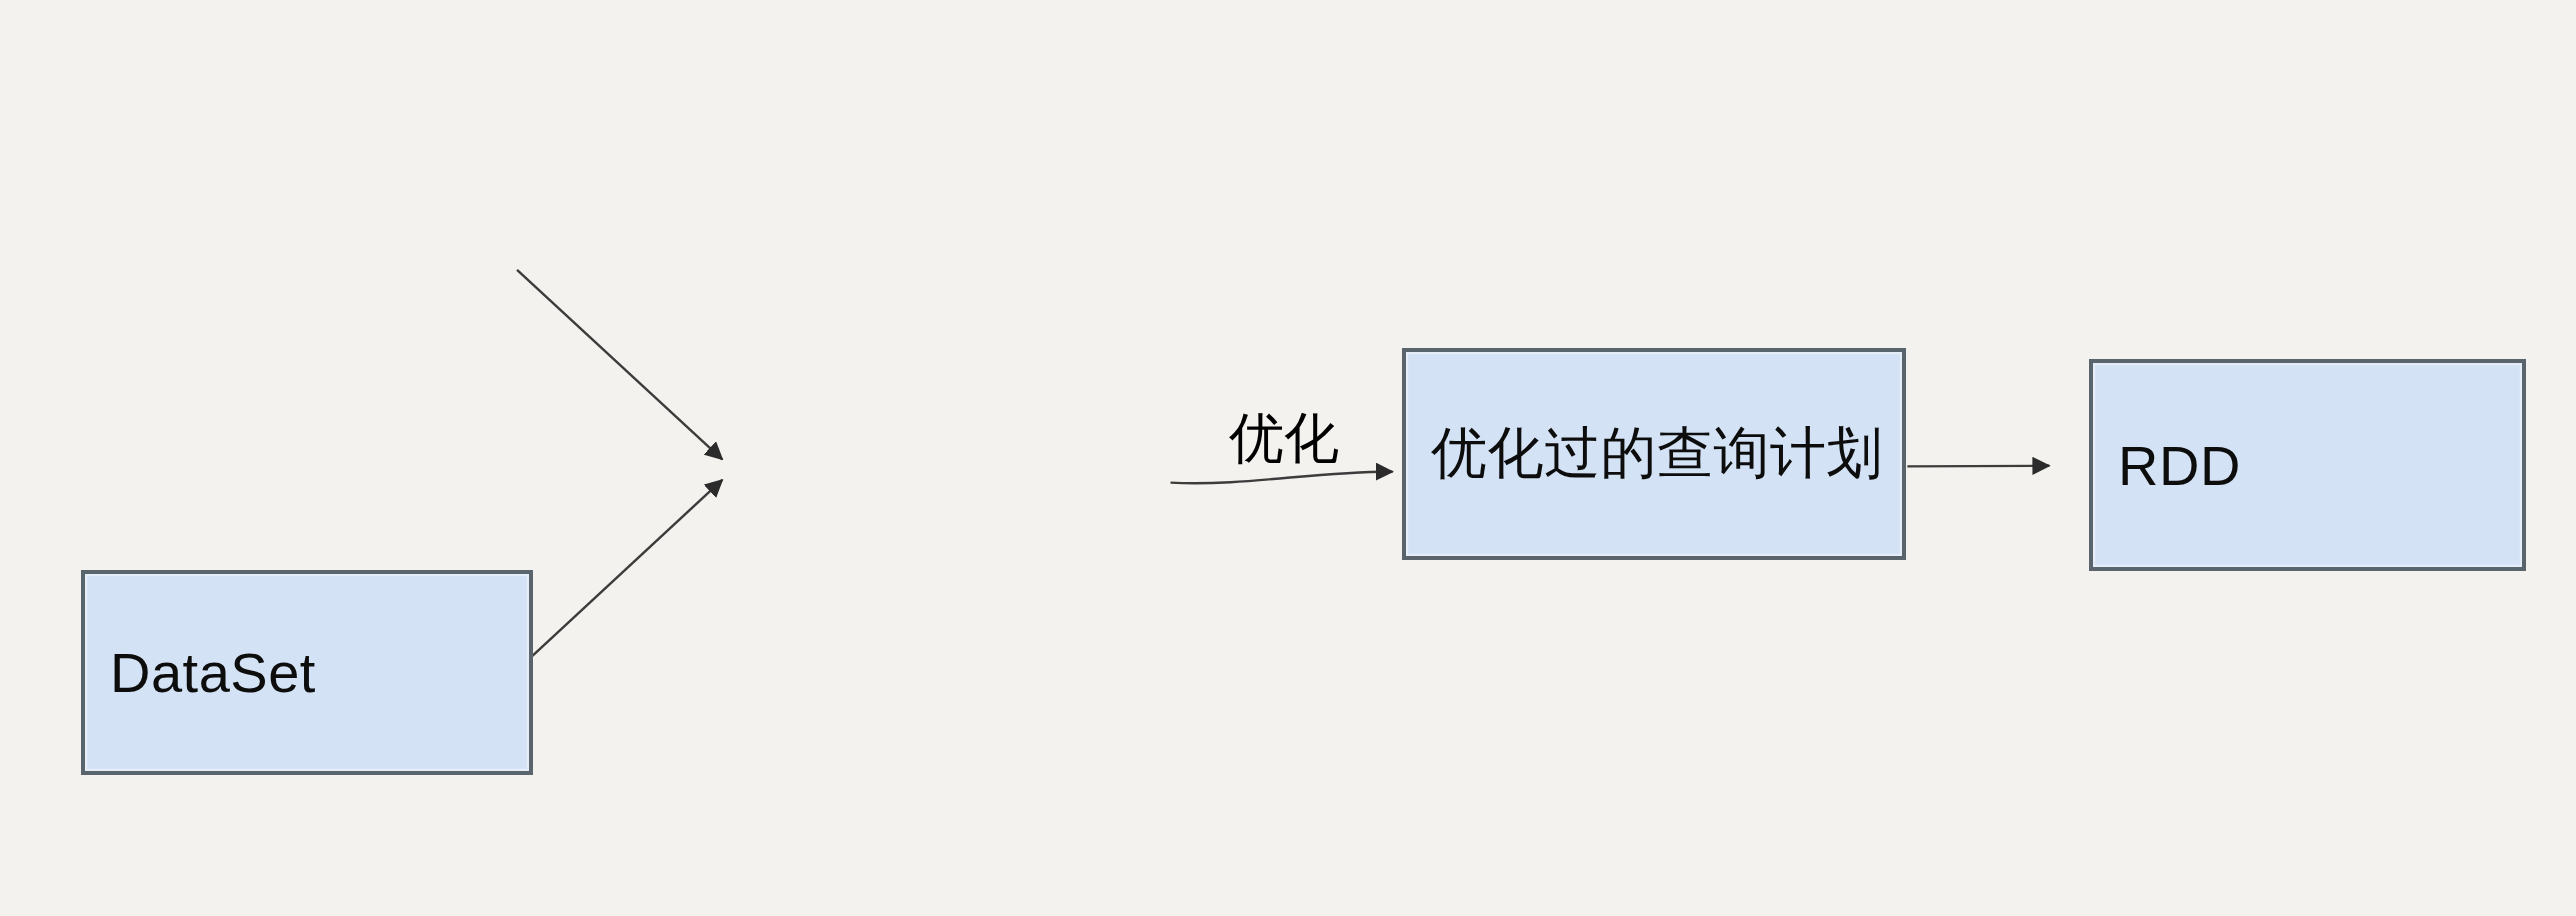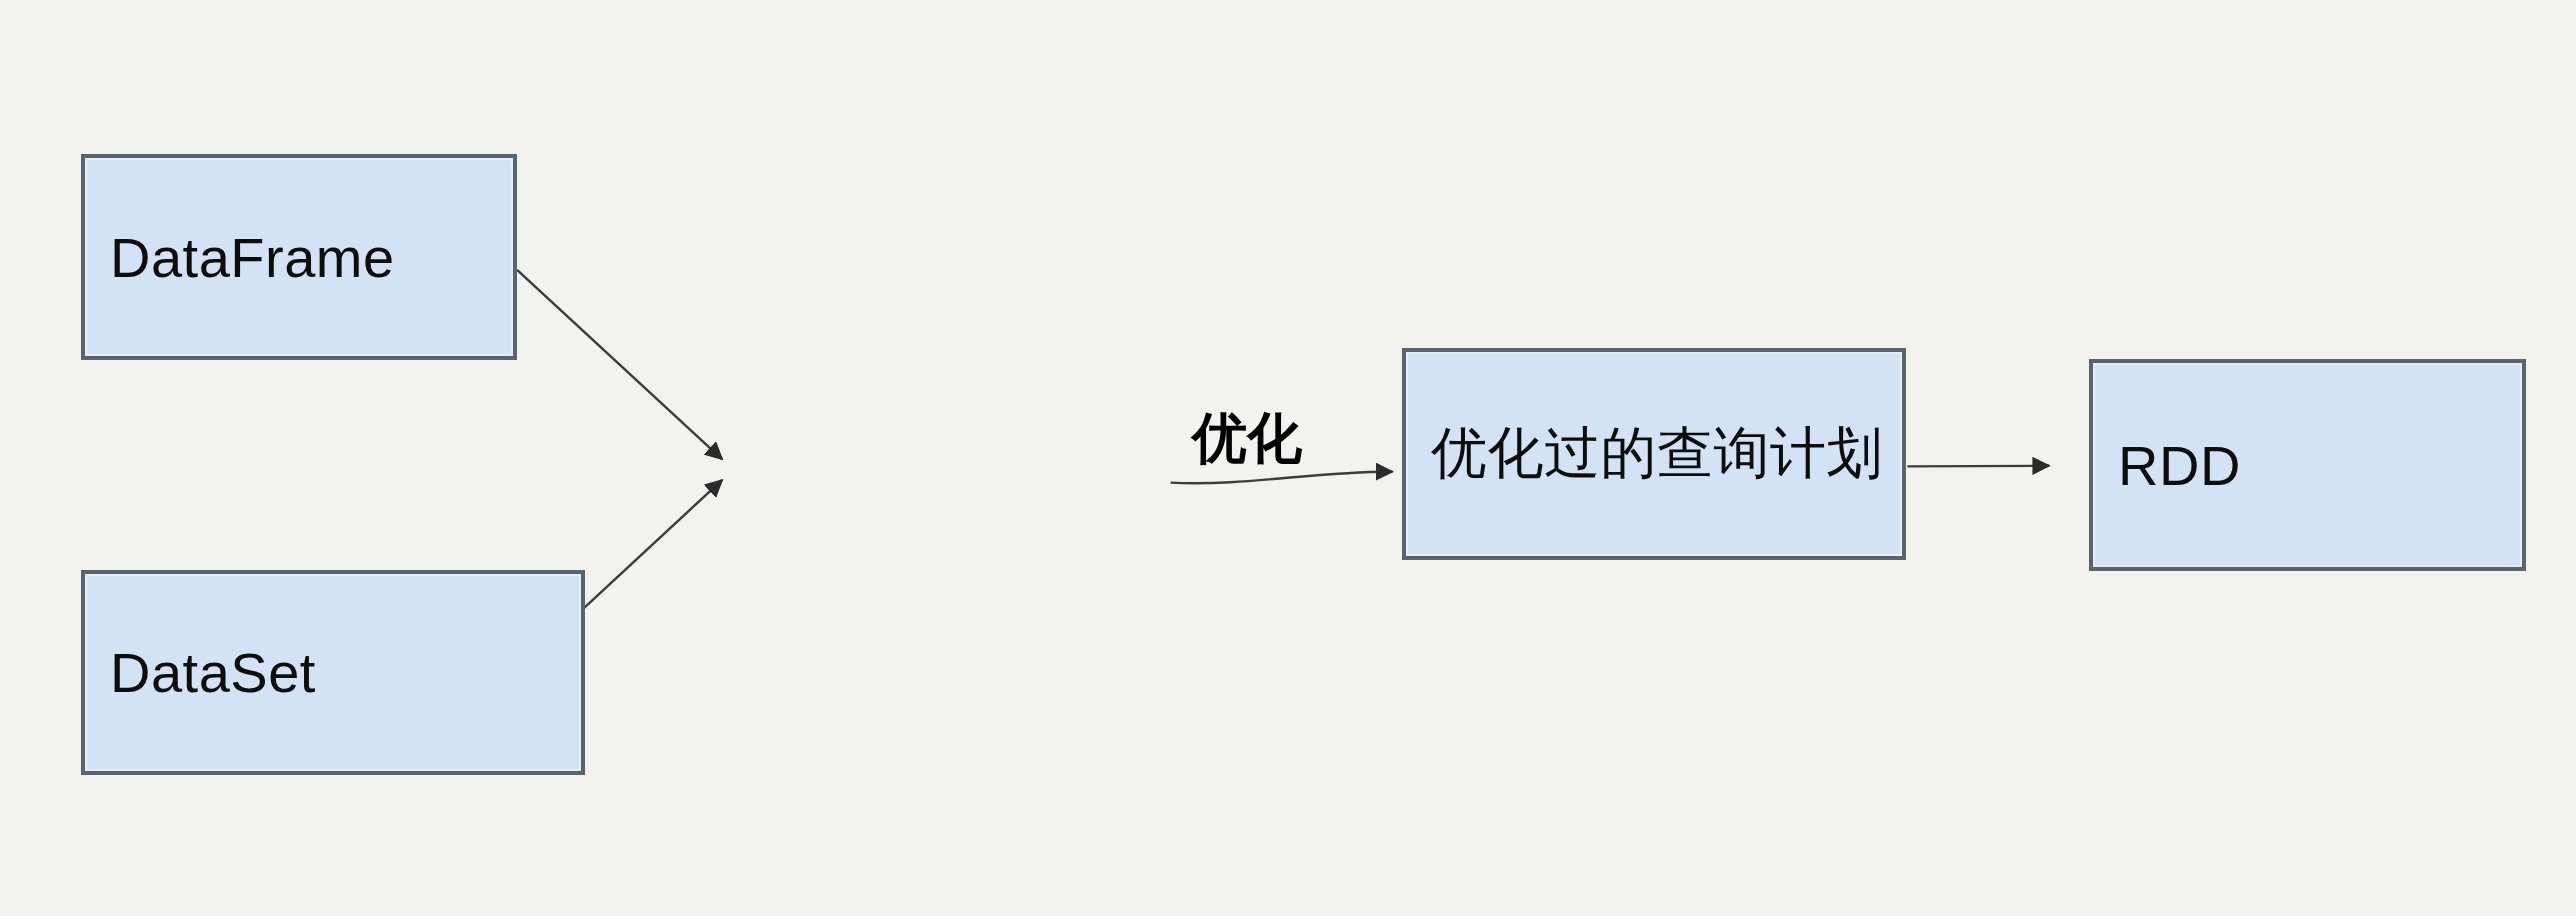--- a/index.html
+++ b/index.html
@@ -30,33 +30,32 @@
     box-shadow: inset 0 0 0 2.2px rgba(255,255,255,0.38);
     display: flex;
     align-items: center;
     padding-left: 25px;
     font-size: 56px;
     letter-spacing: 0.5px;
     color: #0d0d0d;
     white-space: nowrap;
   }
   .node-dataframe            { left: 81px;  top: 154px;  width: 436px; height: 206px; }
-  .node-dataset              { left: 81px;  top: 570px; width: 504px; height: 205px; }
+  .node-dataset              { left: 81px;  top: 570px; width: 452px; height: 205px; }
   .node-query-plan           { left: 731px; top: 359px;  width: 439px; height: 212px; }
   .node-optimized-query-plan { left: 1402px; top: 348px;  width: 504px; height: 212px; }
   .node-rdd                  { left: 2057px; top: 359px;  width: 437px; height: 212px; margin-left: 32px; }
   .edge-label {
     position: absolute;
-    left: 1247px;
+    left: 1284px;
     top: 402px;
     transform: translateX(-50%);
     font-size: 55px;
     color: #000;
     white-space: nowrap;
-    font-weight: bold;
   }
 </style>
 </head>
 <body>
 
 <div class="canvas">
 
   <svg class="edges-layer" viewBox="0 0 4758 1693" xmlns="http://www.w3.org/2000/svg">
     <defs>
       <marker id="arrowhead" viewBox="0 0 10 10" refX="9.2" refY="5" markerWidth="7.5" markerHeight="7.5" orient="auto-start-reverse" markerUnits="strokeWidth">
@@ -64,23 +63,20 @@
       </marker>
     </defs>
     <g stroke="#3c3c3c" stroke-width="4.5" fill="none">
       <path d="M 955 498 L 1334 848" marker-end="url(#arrowhead)"></path>
       <path d="M 952 1240 L 1334 886" marker-end="url(#arrowhead)"></path>
       <path d="M 2162 891 C 2300 898 2430 870 2572 871" marker-end="url(#arrowhead)"></path>
       <path d="M 3523 861 L 3785 860" marker-end="url(#arrowhead)"></path>
     </g>
   </svg>
 
-  <div class="node node-dataframe">
-    <span>DataFrame</span>
-  </div>
 
   <div class="node node-dataset">
     <span>DataSet</span>
   </div>
 
 
   <div class="node node-optimized-query-plan">
     <span>优化过的查询计划</span>
   </div>
 

